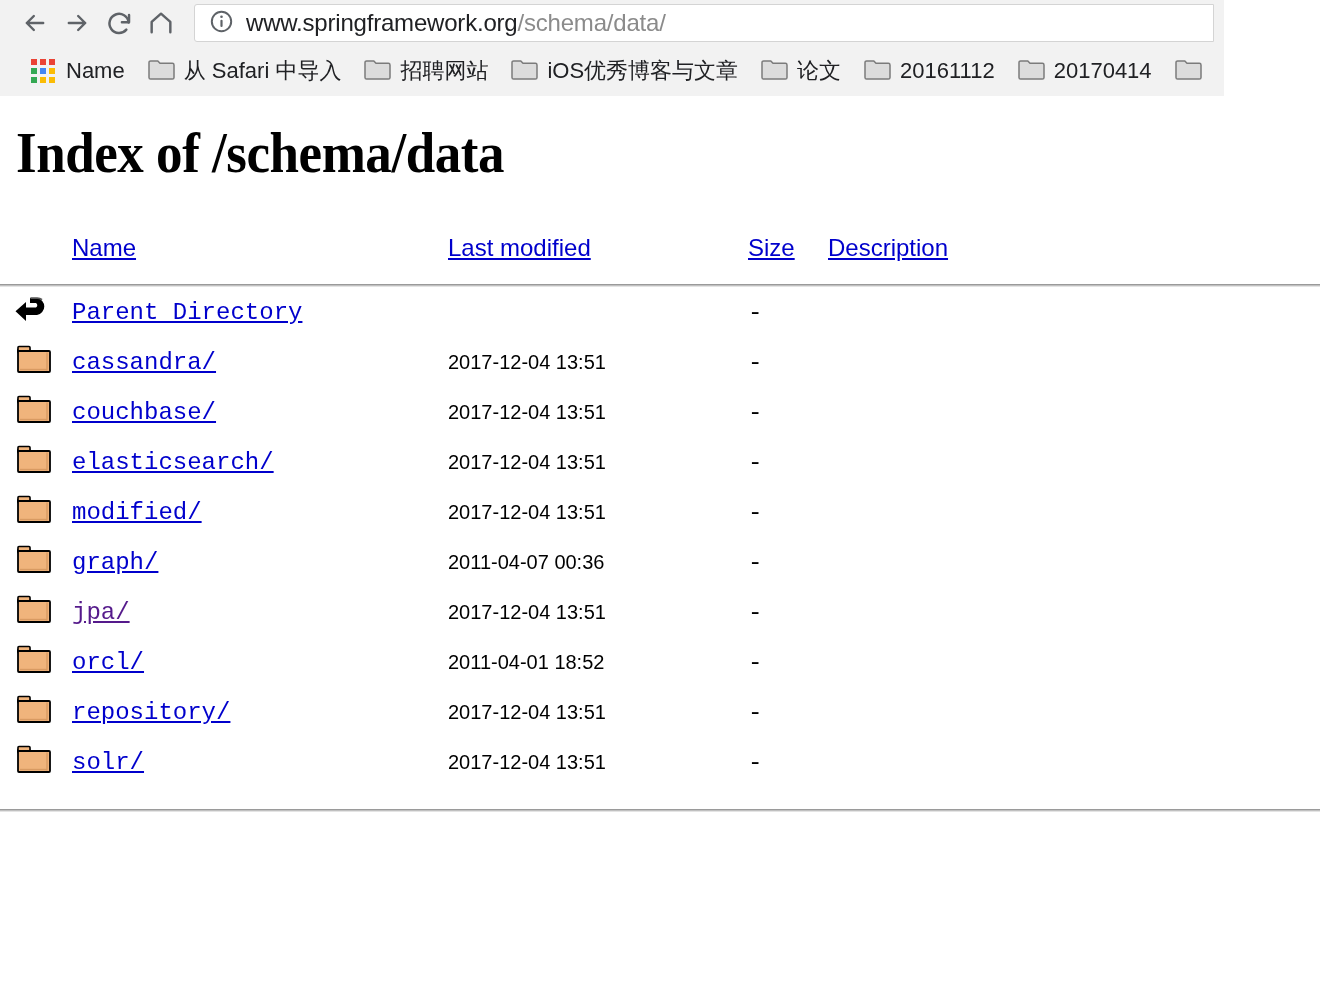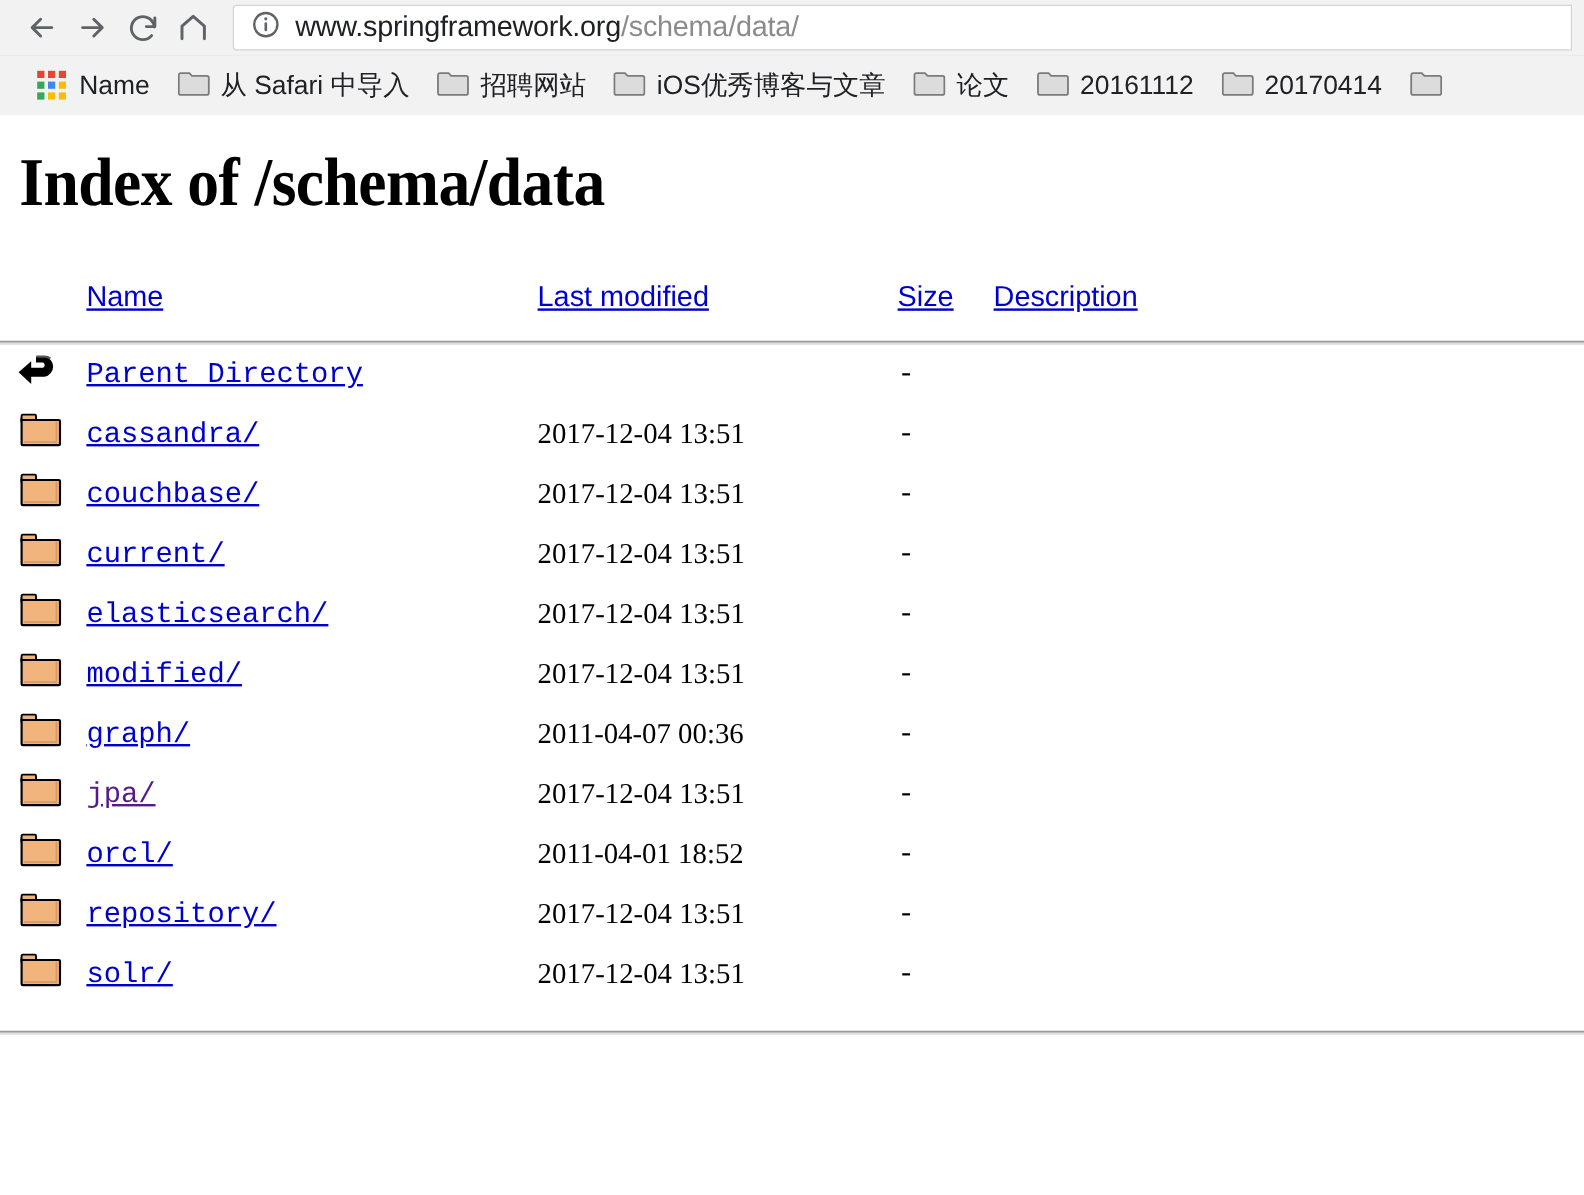--- a/index.html
+++ b/index.html
@@ -6,22 +6,22 @@
   html, body {
     margin: 0; padding: 0;
     width: 1320px; height: 996px;
     background: #ffffff;
     font-family: "Liberation Sans", sans-serif;
     overflow: hidden;
   }
 
   
   #browser-chrome {
-    width: 1320px;
-    background: #fca5a5;
+    width: 1224px;
+    background: #4d7c0f;
   }
 
   
   #toolbar {
     height: 46px;
     display: flex;
     align-items: center;
     padding: 0 10px 0 14px;
     background: #f2f2f2;
   }
@@ -175,22 +175,22 @@
     color: #0000cc;
     text-decoration: underline;
     font-family: "Liberation Mono", monospace;
     font-size: 24px;
     cursor: pointer;
     white-space: nowrap;
   }
   .fname.visited { color: #551a8b; }
   .fdate {
     color: #000000;
-    font-family: Liberation Serif, serif;
-    font-size: 24px;
+    font-family: Liberation Sans, sans-serif;
+    font-size: 20px;
     white-space: nowrap;
   }
   .fsize {
     color: #000000;
     font-family: "Liberation Mono", monospace;
     font-size: 24px;
     text-align: right;
     padding-right: 28px !important;
     white-space: nowrap;
   }
@@ -432,36 +432,20 @@
             <td>
               <span class="dir-ico">
     <svg width="38" height="32" viewBox="0 0 38 32">
       <path d="M2 6.5 h11.5 v3 H2 z" fill="#d89a62" stroke="#000" stroke-width="1.6"></path>
       <path d="M2 4.5 a1 1 0 0 1 1-1 h10 a1 1 0 0 1 1 1 v4 h-12 z" fill="#f0b47c" stroke="#000" stroke-width="1.6"></path>
       <path d="M2 8 h31 a1 1 0 0 1 1 1 v19 a1 1 0 0 1-1 1 H3 a1 1 0 0 1-1-1 z" fill="#f0b47c" stroke="#000" stroke-width="1.8"></path>
       <path d="M31 9.5 v18" stroke="#d89a62" stroke-width="1.4" fill="none"></path>
       <path d="M4 26.5 h27" stroke="#d89a62" stroke-width="1.4" fill="none"></path>
     </svg></span>
             </td>
-            <td><span class="fname">current/</span></td>
-            <td class="fdate">2017-12-04 13:51</td>
-            <td class="fsize">-</td>
-            <td></td>
-          </tr>
-          <tr class="file-row">
-            <td>
-              <span class="dir-ico">
-    <svg width="38" height="32" viewBox="0 0 38 32">
-      <path d="M2 6.5 h11.5 v3 H2 z" fill="#d89a62" stroke="#000" stroke-width="1.6"></path>
-      <path d="M2 4.5 a1 1 0 0 1 1-1 h10 a1 1 0 0 1 1 1 v4 h-12 z" fill="#f0b47c" stroke="#000" stroke-width="1.6"></path>
-      <path d="M2 8 h31 a1 1 0 0 1 1 1 v19 a1 1 0 0 1-1 1 H3 a1 1 0 0 1-1-1 z" fill="#f0b47c" stroke="#000" stroke-width="1.8"></path>
-      <path d="M31 9.5 v18" stroke="#d89a62" stroke-width="1.4" fill="none"></path>
-      <path d="M4 26.5 h27" stroke="#d89a62" stroke-width="1.4" fill="none"></path>
-    </svg></span>
-            </td>
             <td><span class="fname">elasticsearch/</span></td>
             <td class="fdate">2017-12-04 13:51</td>
             <td class="fsize">-</td>
             <td></td>
           </tr>
           <tr class="file-row">
             <td>
               <span class="dir-ico">
     <svg width="38" height="32" viewBox="0 0 38 32">
       <path d="M2 6.5 h11.5 v3 H2 z" fill="#d89a62" stroke="#000" stroke-width="1.6"></path>

